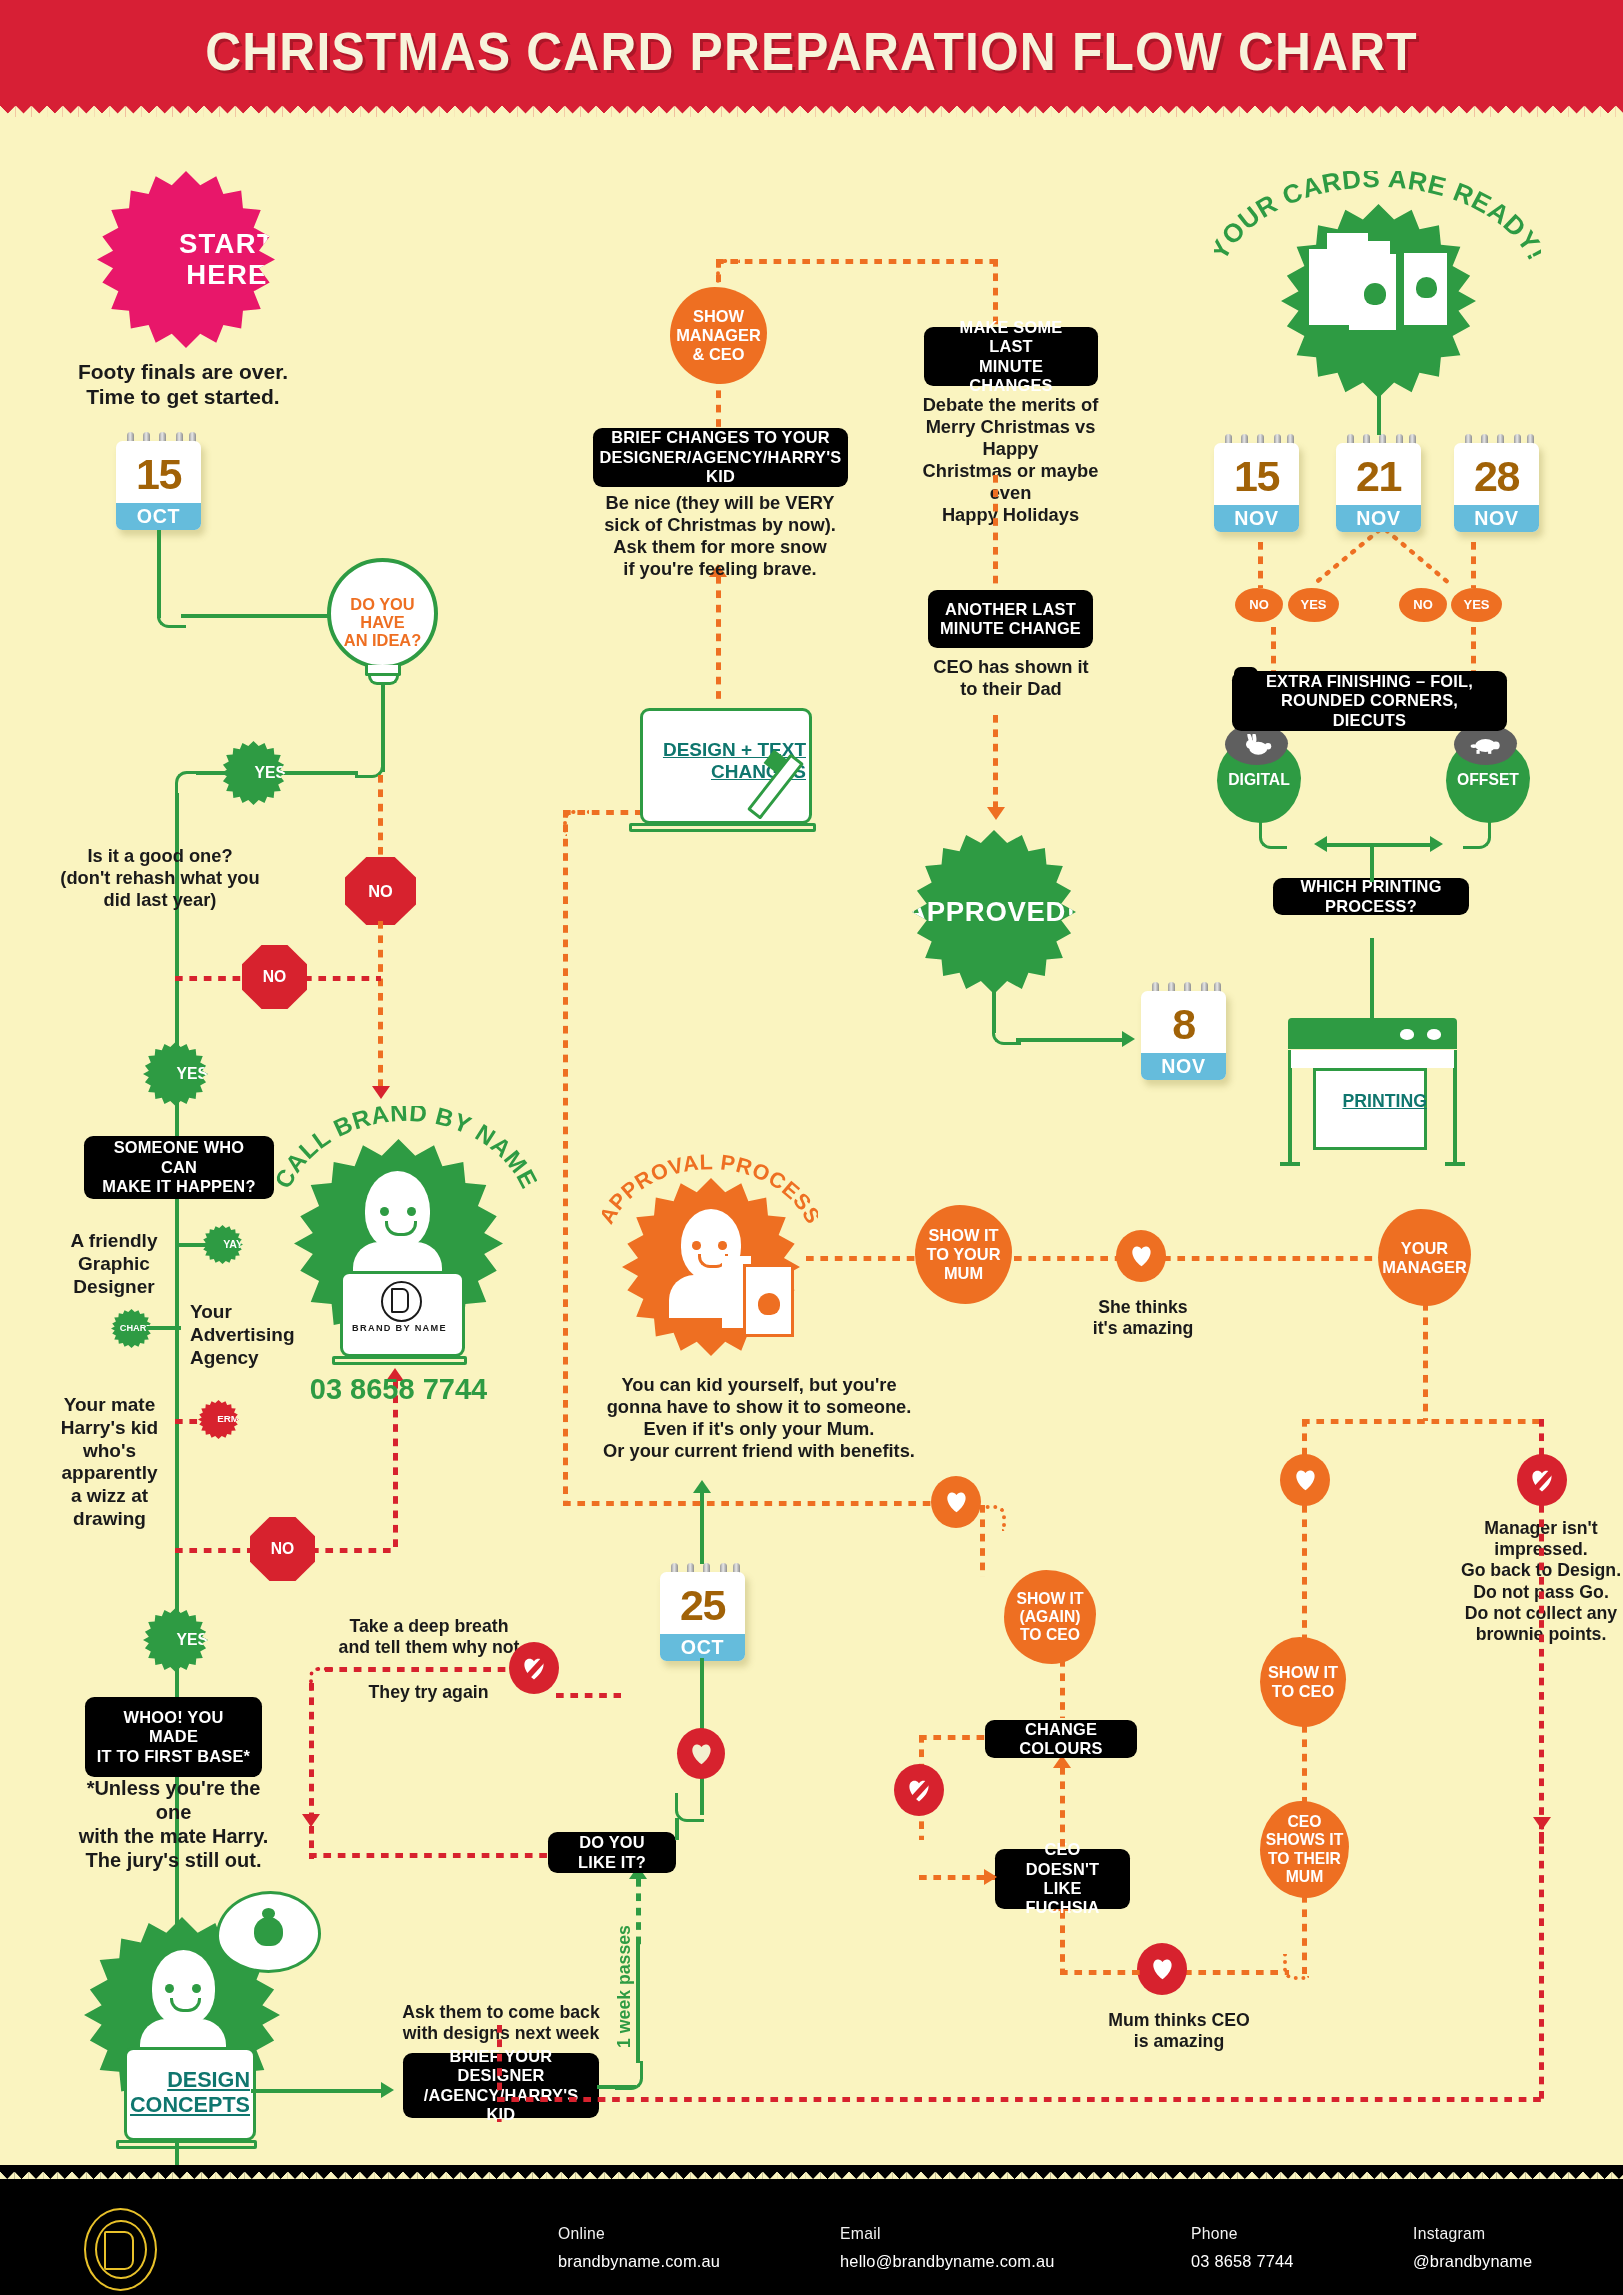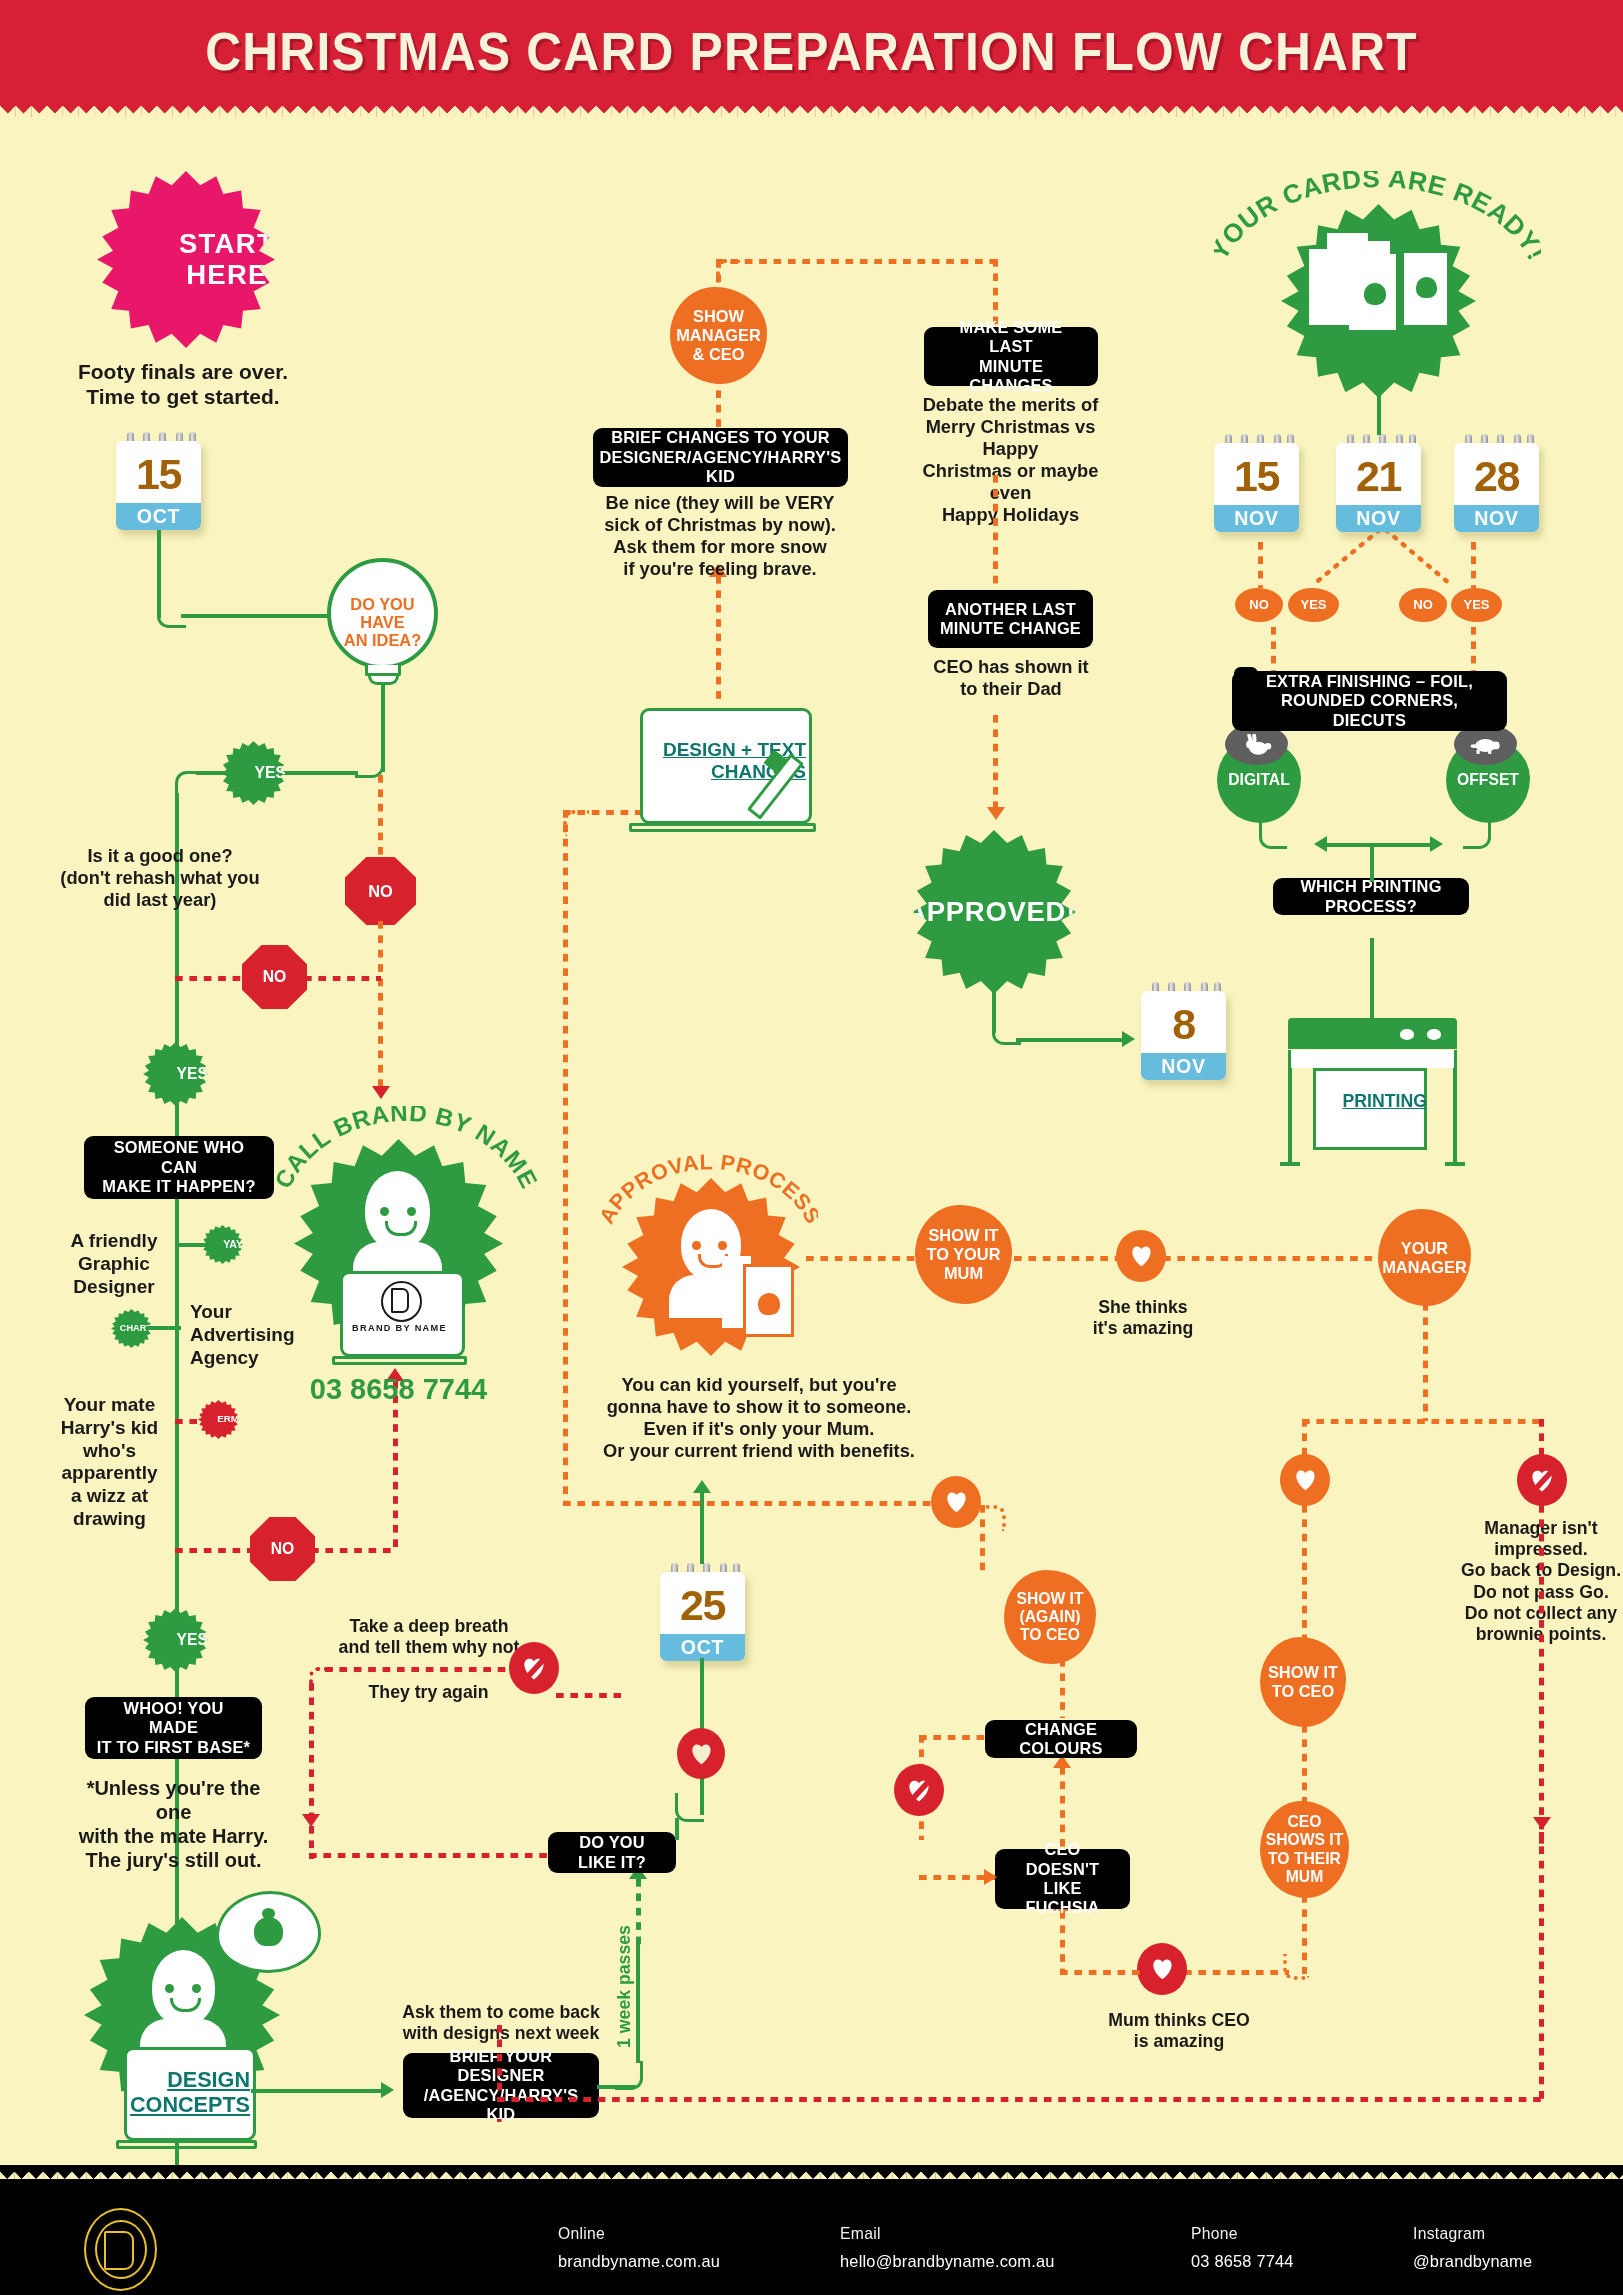--- a/index.html
+++ b/index.html
@@ -294,21 +294,21 @@
   <div class="node" style="left:353px;top:1242px;width:89px;height:46px;background:#fff;border-radius:26px 26px 0 0;"></div>
 
   <div class="white-card" style="left:340px;top:1271px;width:119px;height:80px;"></div>
   <div class="node" style="left:381px;top:1281px;width:37px;height:37px;border:2px solid #1a1a1a;border-radius:50%;"></div>
   <div class="node" style="left:391px;top:1288px;width:14.4px;height:21px;border:2px solid #1a1a1a;border-radius:1.3px 6.5px 6.5px 1.3px;"></div>
   <div class="node" style="left:340px;top:1323px;width:119px;text-align:center;font-size:9.2px;font-weight:bold;letter-spacing:1.3px;color:#1a1a1a;">BRAND BY NAME</div>
   <div class="node" style="left:332px;top:1356px;width:135px;height:9.2px;border:3.3px solid #2E9B43;border-radius:2px;box-sizing:border-box;"></div>
 
   <div class="node" style="left:294px;top:1373px;width:209px;text-align:center;color:#2E9B43;font-weight:bold;font-size:29px;">03 8658 7744</div>
 
-  <div class="blackbox" style="left:85px;top:1697px;width:177px;height:62px;font-size:16.4px;justify-content:flex-end;">
+  <div class="blackbox" style="left:85px;top:1697px;width:177px;height:80px;font-size:16.4px;justify-content:flex-end;">
     <span style="white-space:pre-line">WHOO! YOU MADE
 IT TO FIRST BASE*</span>
   </div>
   <div class="plaintext" style="left:72px;top:1776px;width:203px;font-size:20px;white-space:pre-line;">*Unless you're the one
 with the mate Harry.
 The jury's still out.</div>
 
   <div class="burst" style="left:84px;top:1917px;width:196px;height:196px;background:#2E9B43;"></div>
   <div class="node" style="left:152px;top:1950px;width:63px;height:76px;background:#fff;border-radius:50% 50% 46% 46%;"></div>
   <div class="node" style="left:165px;top:1984px;width:9.2px;height:9.2px;background:#2E9B43;border-radius:50%;"></div>

